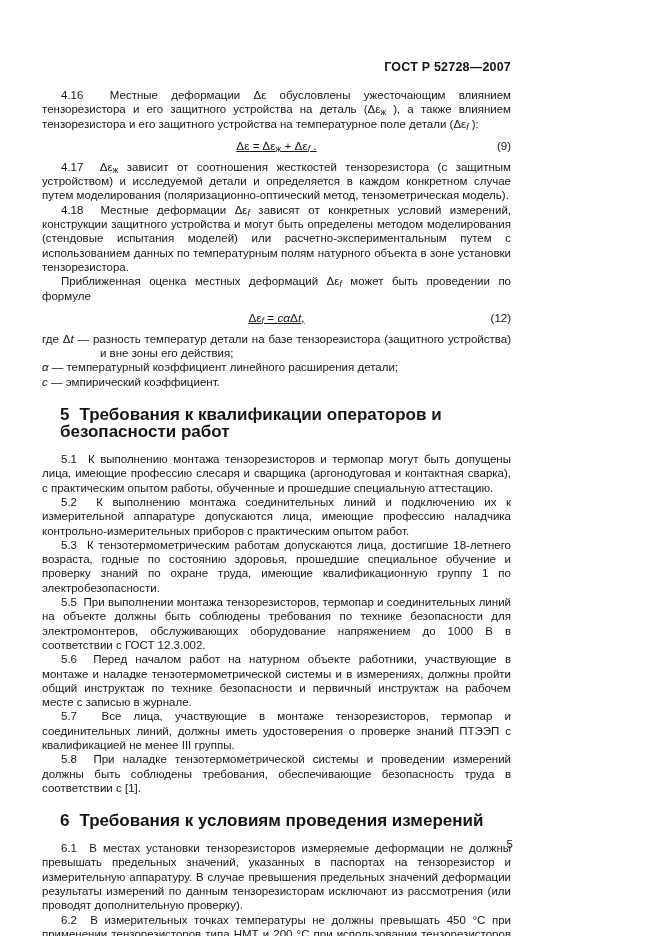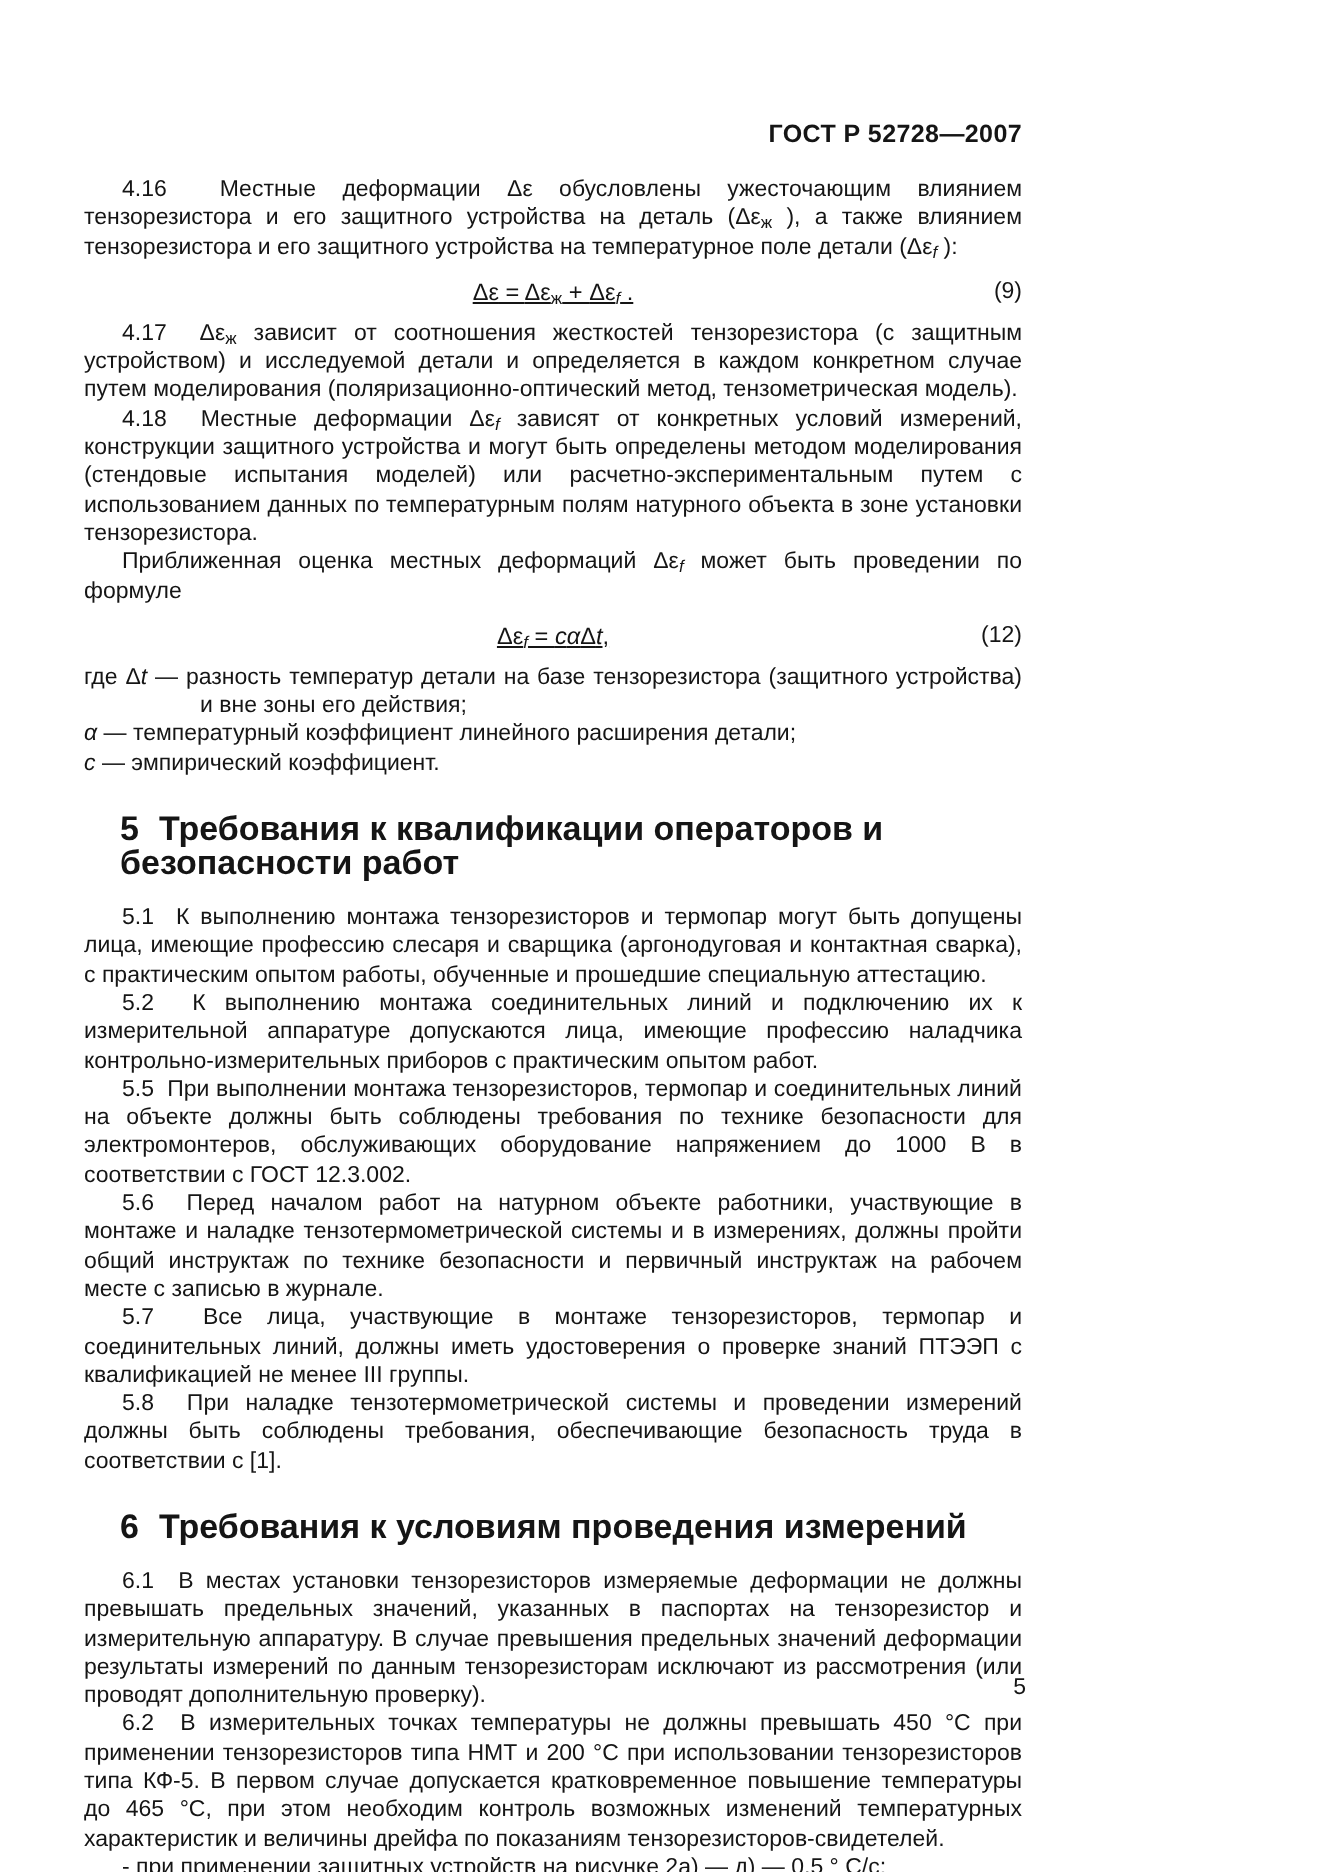--- a/index.html
+++ b/index.html
@@ -61,20 +61,21 @@
     <p class="where-first"><span>где </span><span>Δ</span><span class="it">t</span><span> — </span><span>разность температур детали на базе тензорезистора (защитного устройства) и вне зоны его действия;</span></p>
 
     <p class="where-sub"><span class="it">α</span><span> — </span><span>температурный коэффициент линейного расширения детали;</span></p>
 
     <p class="where-sub"><span class="it">с</span><span> — </span><span>эмпирический коэффициент.</span></p>
 
     <div class="sec-heading"><span>5</span><span class="ht">Требования к квалификации операторов и безопасности работ</span></div>
 
     <p class="ind">5.1&nbsp; К выполнению монтажа тензорезисторов и термопар могут быть допущены лица, имеющие профессию слесаря и сварщика (аргонодуговая и контактная сварка), с практическим опытом работы, обученные и прошедшие специальную аттестацию.</p>
     <p class="ind">5.2&nbsp; К выполнению монтажа соединительных линий и подключению их к измерительной аппаратуре допускаются лица, имеющие профессию наладчика контрольно-измерительных приборов с практическим опытом работ.</p>
+    <p class="ind">5.3&nbsp; К тензотермометрическим работам допускаются лица, достигшие 18-летнего возраста, годные по состоянию здоровья, прошедшие специальное обучение и проверку знаний по охране труда, имеющие квалификационную группу 1 по электробезопасности.</p>
     <p class="ind">5.5&nbsp; При выполнении монтажа тензорезисторов, термопар и соединительных линий на объекте должны быть соблюдены требования по технике безопасности для электромонтеров, обслуживающих оборудование напряжением до 1000 В в соответствии с ГОСТ 12.3.002.</p>
     <p class="ind">5.6&nbsp; Перед началом работ на натурном объекте работники, участвующие в монтаже и наладке тензотермометрической системы и в измерениях, должны пройти общий инструктаж по технике безопасности и первичный инструктаж на рабочем месте с записью в журнале.</p>
     <p class="ind">5.7&nbsp; Все лица, участвующие в монтаже тензорезисторов, термопар и соединительных линий, должны иметь удостоверения о проверке знаний ПТЭЭП с квалификацией не менее III группы.</p>
     <p class="ind">5.8&nbsp; При наладке тензотермометрической системы и проведении измерений должны быть соблюдены требования, обеспечивающие безопасность труда в соответствии с [1].</p>
 
     <div class="sec-heading"><span>6</span><span class="ht">Требования к условиям проведения измерений</span></div>
 
     <p class="ind">6.1&nbsp; В местах установки тензорезисторов измеряемые деформации не должны превышать предельных значений, указанных в паспортах на тензорезистор и измерительную аппаратуру. В случае превышения предельных значений деформации результаты измерений по данным тензорезисторам исключают из рассмотрения (или проводят дополнительную проверку).</p>
     <p class="ind">6.2&nbsp; В измерительных точках температуры не должны превышать 450 °С при применении тензорезисторов типа НМТ и 200 °С при использовании тензорезисторов типа КФ-5. В первом случае допускается кратковременное повышение температуры до 465 °С, при этом необходим контроль возможных изменений температурных характеристик и величины дрейфа по показаниям тензорезисторов-свидетелей.</p>
     <p class="ind">- при применении защитных устройств на рисунке 2а) — д) — 0,5 ° С/с;</p>

